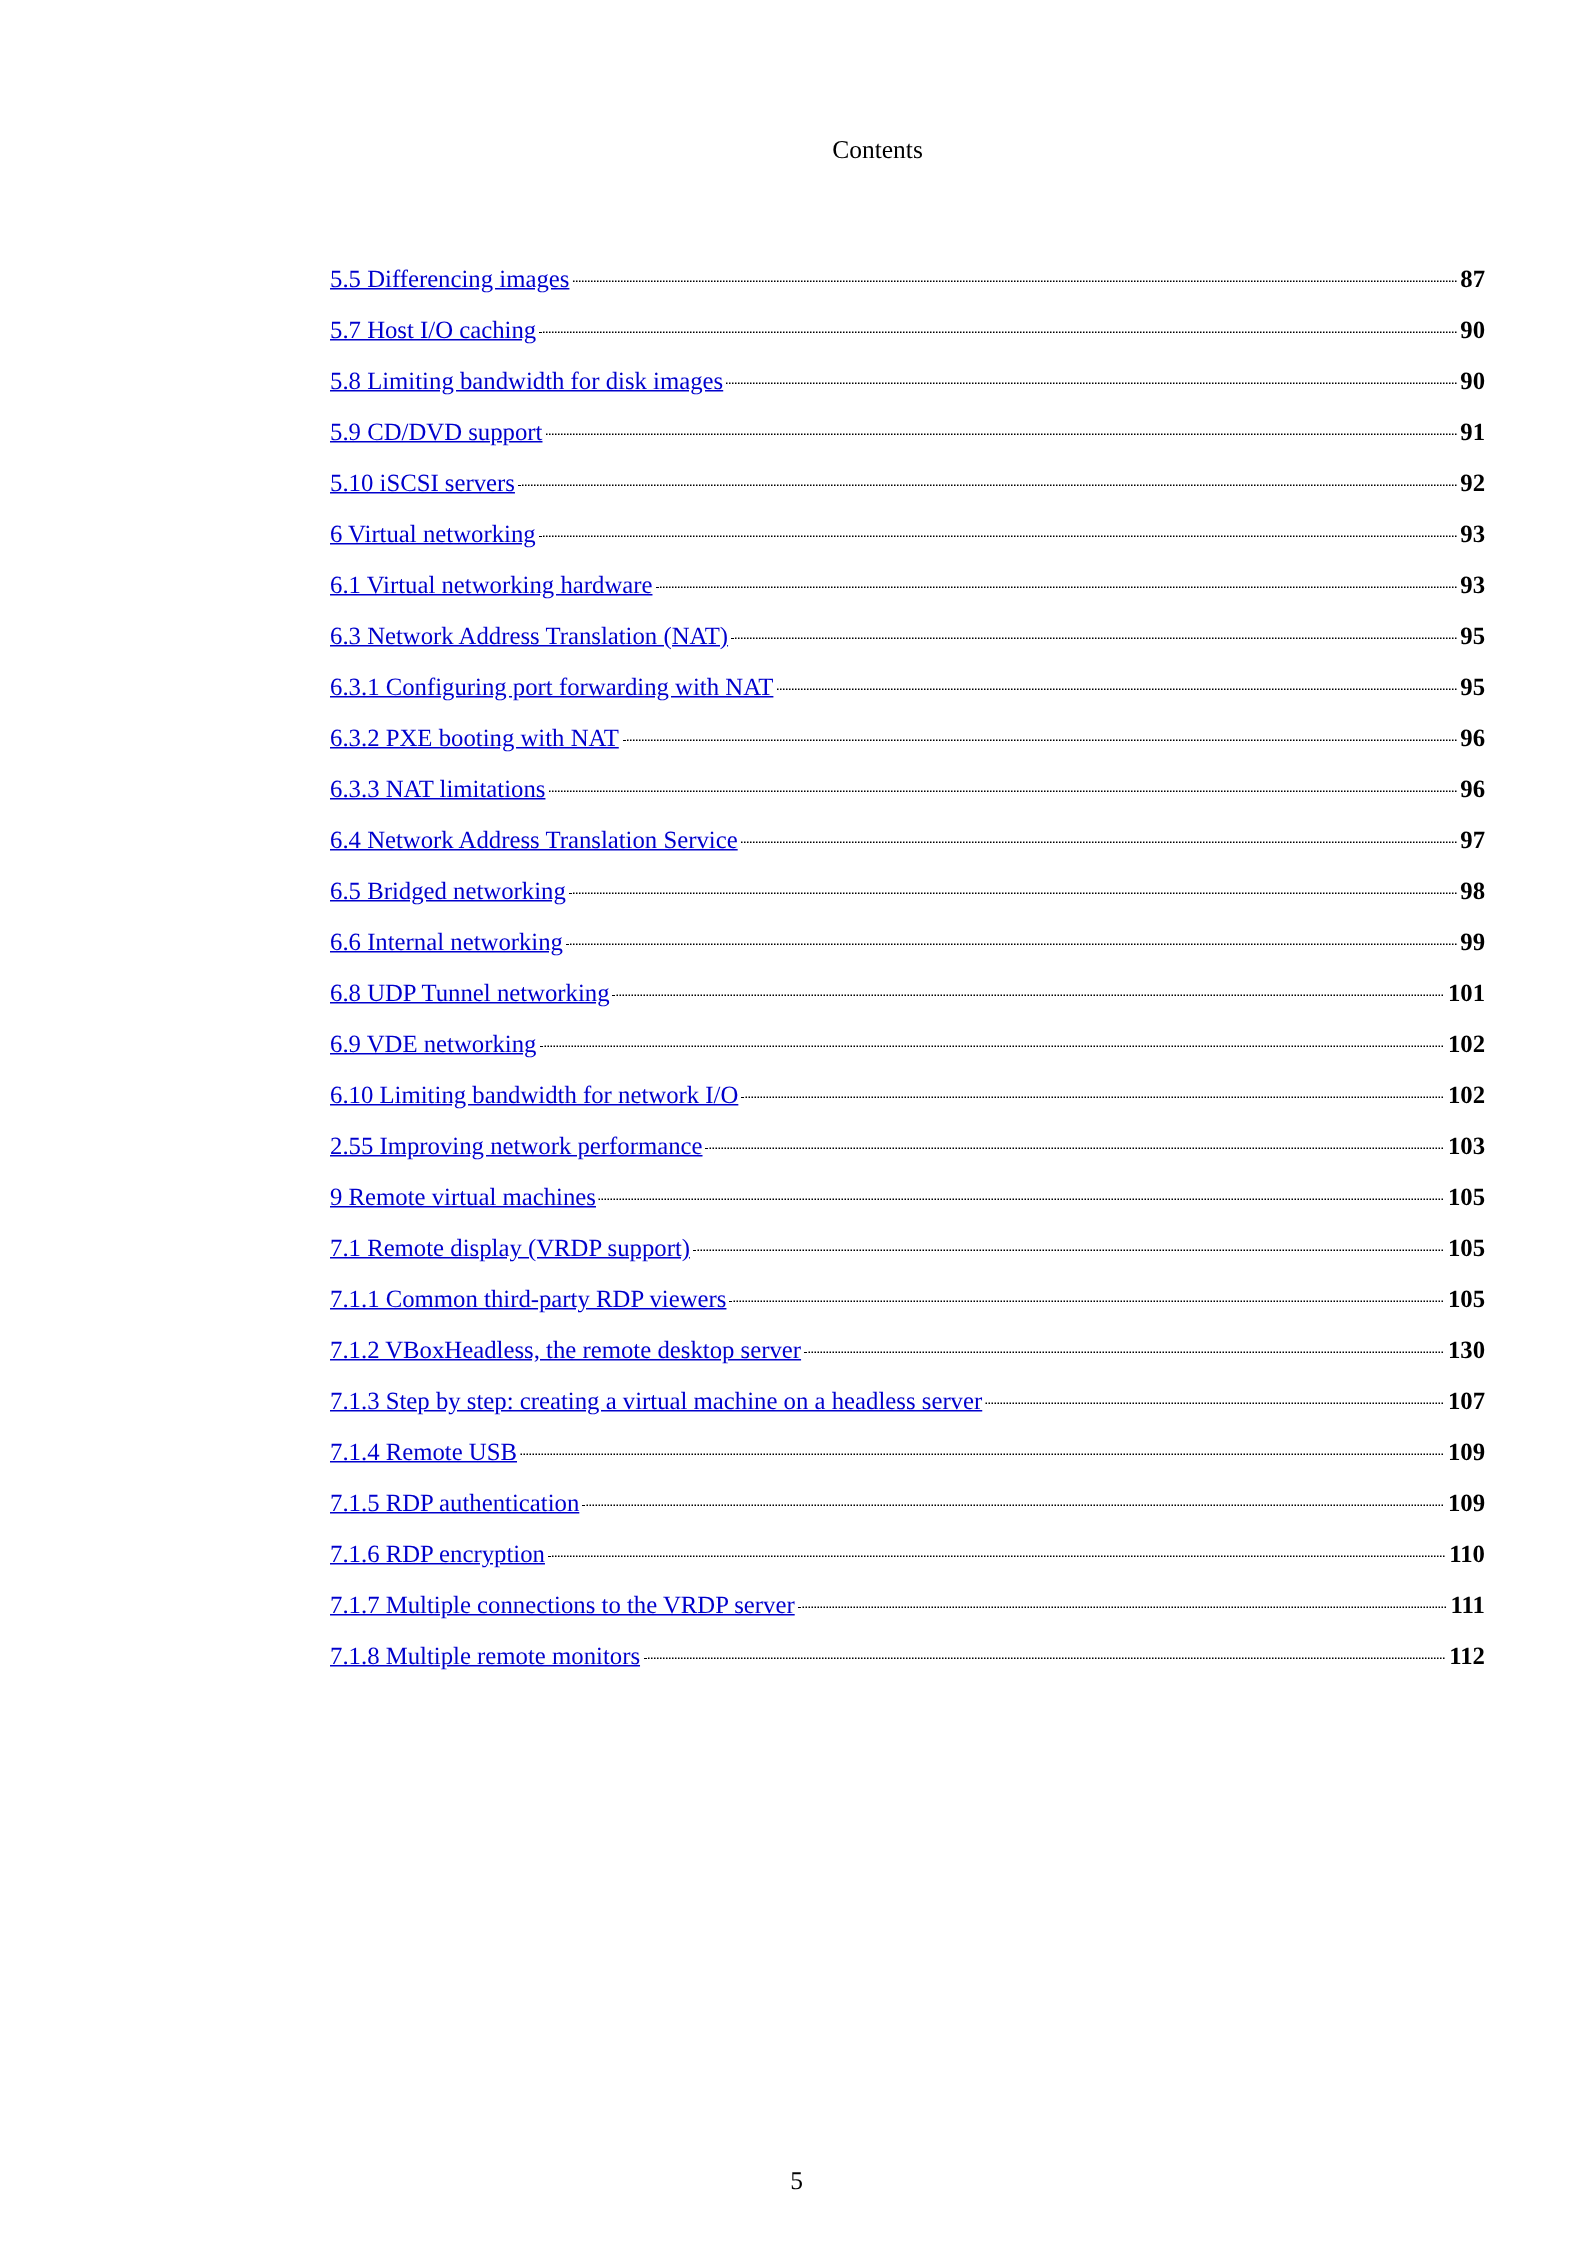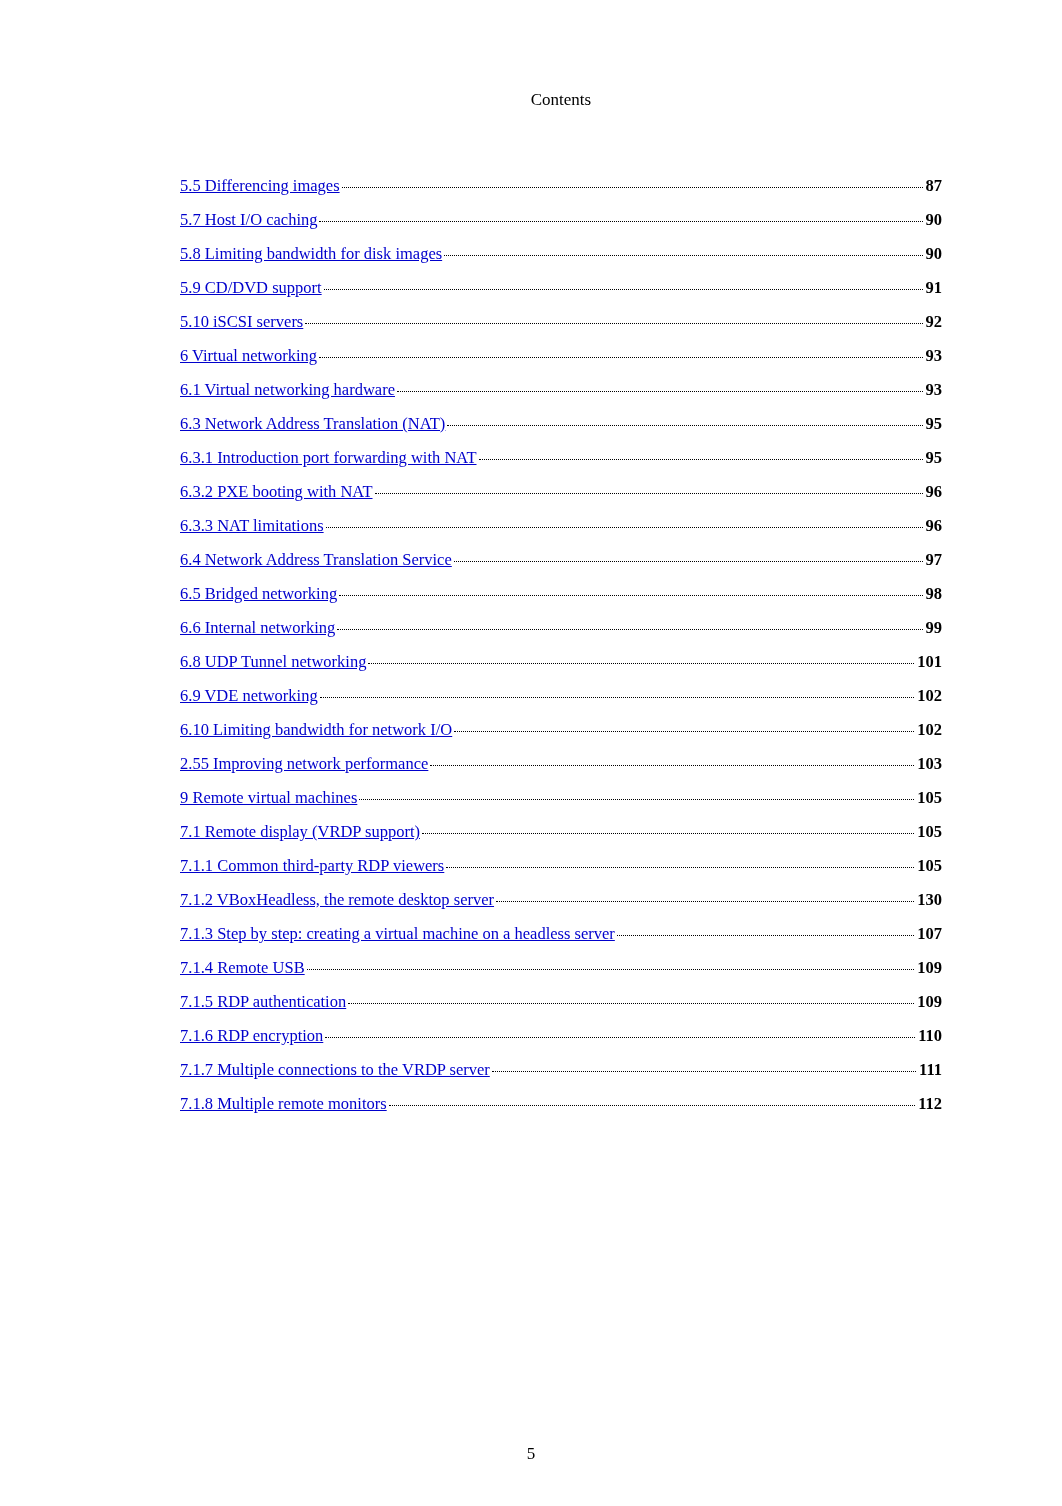--- a/index.html
+++ b/index.html
@@ -8,38 +8,39 @@
       box-sizing: border-box;
     }
     body {
       font-family: "Times New Roman", Times, serif;
       background: #fff;
       width: 1062px;
       height: 1506px;
       position: relative;
     }
     .page {
-      padding: 90px 120px 0 180px;
+      padding: 90px 72px 0 180px;
     }
     .header {
       text-align: center;
       font-size: 17px;
       color: #000;
       margin-bottom: 68px;
     }
     .toc {
       width: 100%;
     }
     .toc-entry {
       display: flex;
       align-items: baseline;
       font-size: 16.5px;
       line-height: 1.0;
       margin-bottom: 17.5px;
       white-space: nowrap;
+      margin-left: 40px;
     }
     .toc-title {
       color: #0000cc;
       flex-shrink: 0;
     }
     .toc-dots {
       flex: 1;
       border-bottom: 1.5px dotted #000;
       margin: 0 2px;
       position: relative;
@@ -102,21 +103,21 @@
         <a class="toc-title" href="#">6.1 Virtual networking hardware</a>
         <span class="toc-dots"></span>
         <span class="toc-page">93</span>
       </div>
       <div class="toc-entry">
         <a class="toc-title" href="#">6.3 Network Address Translation (NAT)</a>
         <span class="toc-dots"></span>
         <span class="toc-page">95</span>
       </div>
       <div class="toc-entry">
-        <a class="toc-title" href="#">6.3.1 Introduction port forwarding with NAT</a>
+        <a class="toc-title" href="#">6.3.1 Configuring port forwarding with NAT</a>
         <span class="toc-dots"></span>
         <span class="toc-page">95</span>
       </div>
       <div class="toc-entry">
         <a class="toc-title" href="#">6.3.2 PXE booting with NAT</a>
         <span class="toc-dots"></span>
         <span class="toc-page">96</span>
       </div>
       <div class="toc-entry">
         <a class="toc-title" href="#">6.3.3 NAT limitations</a>

